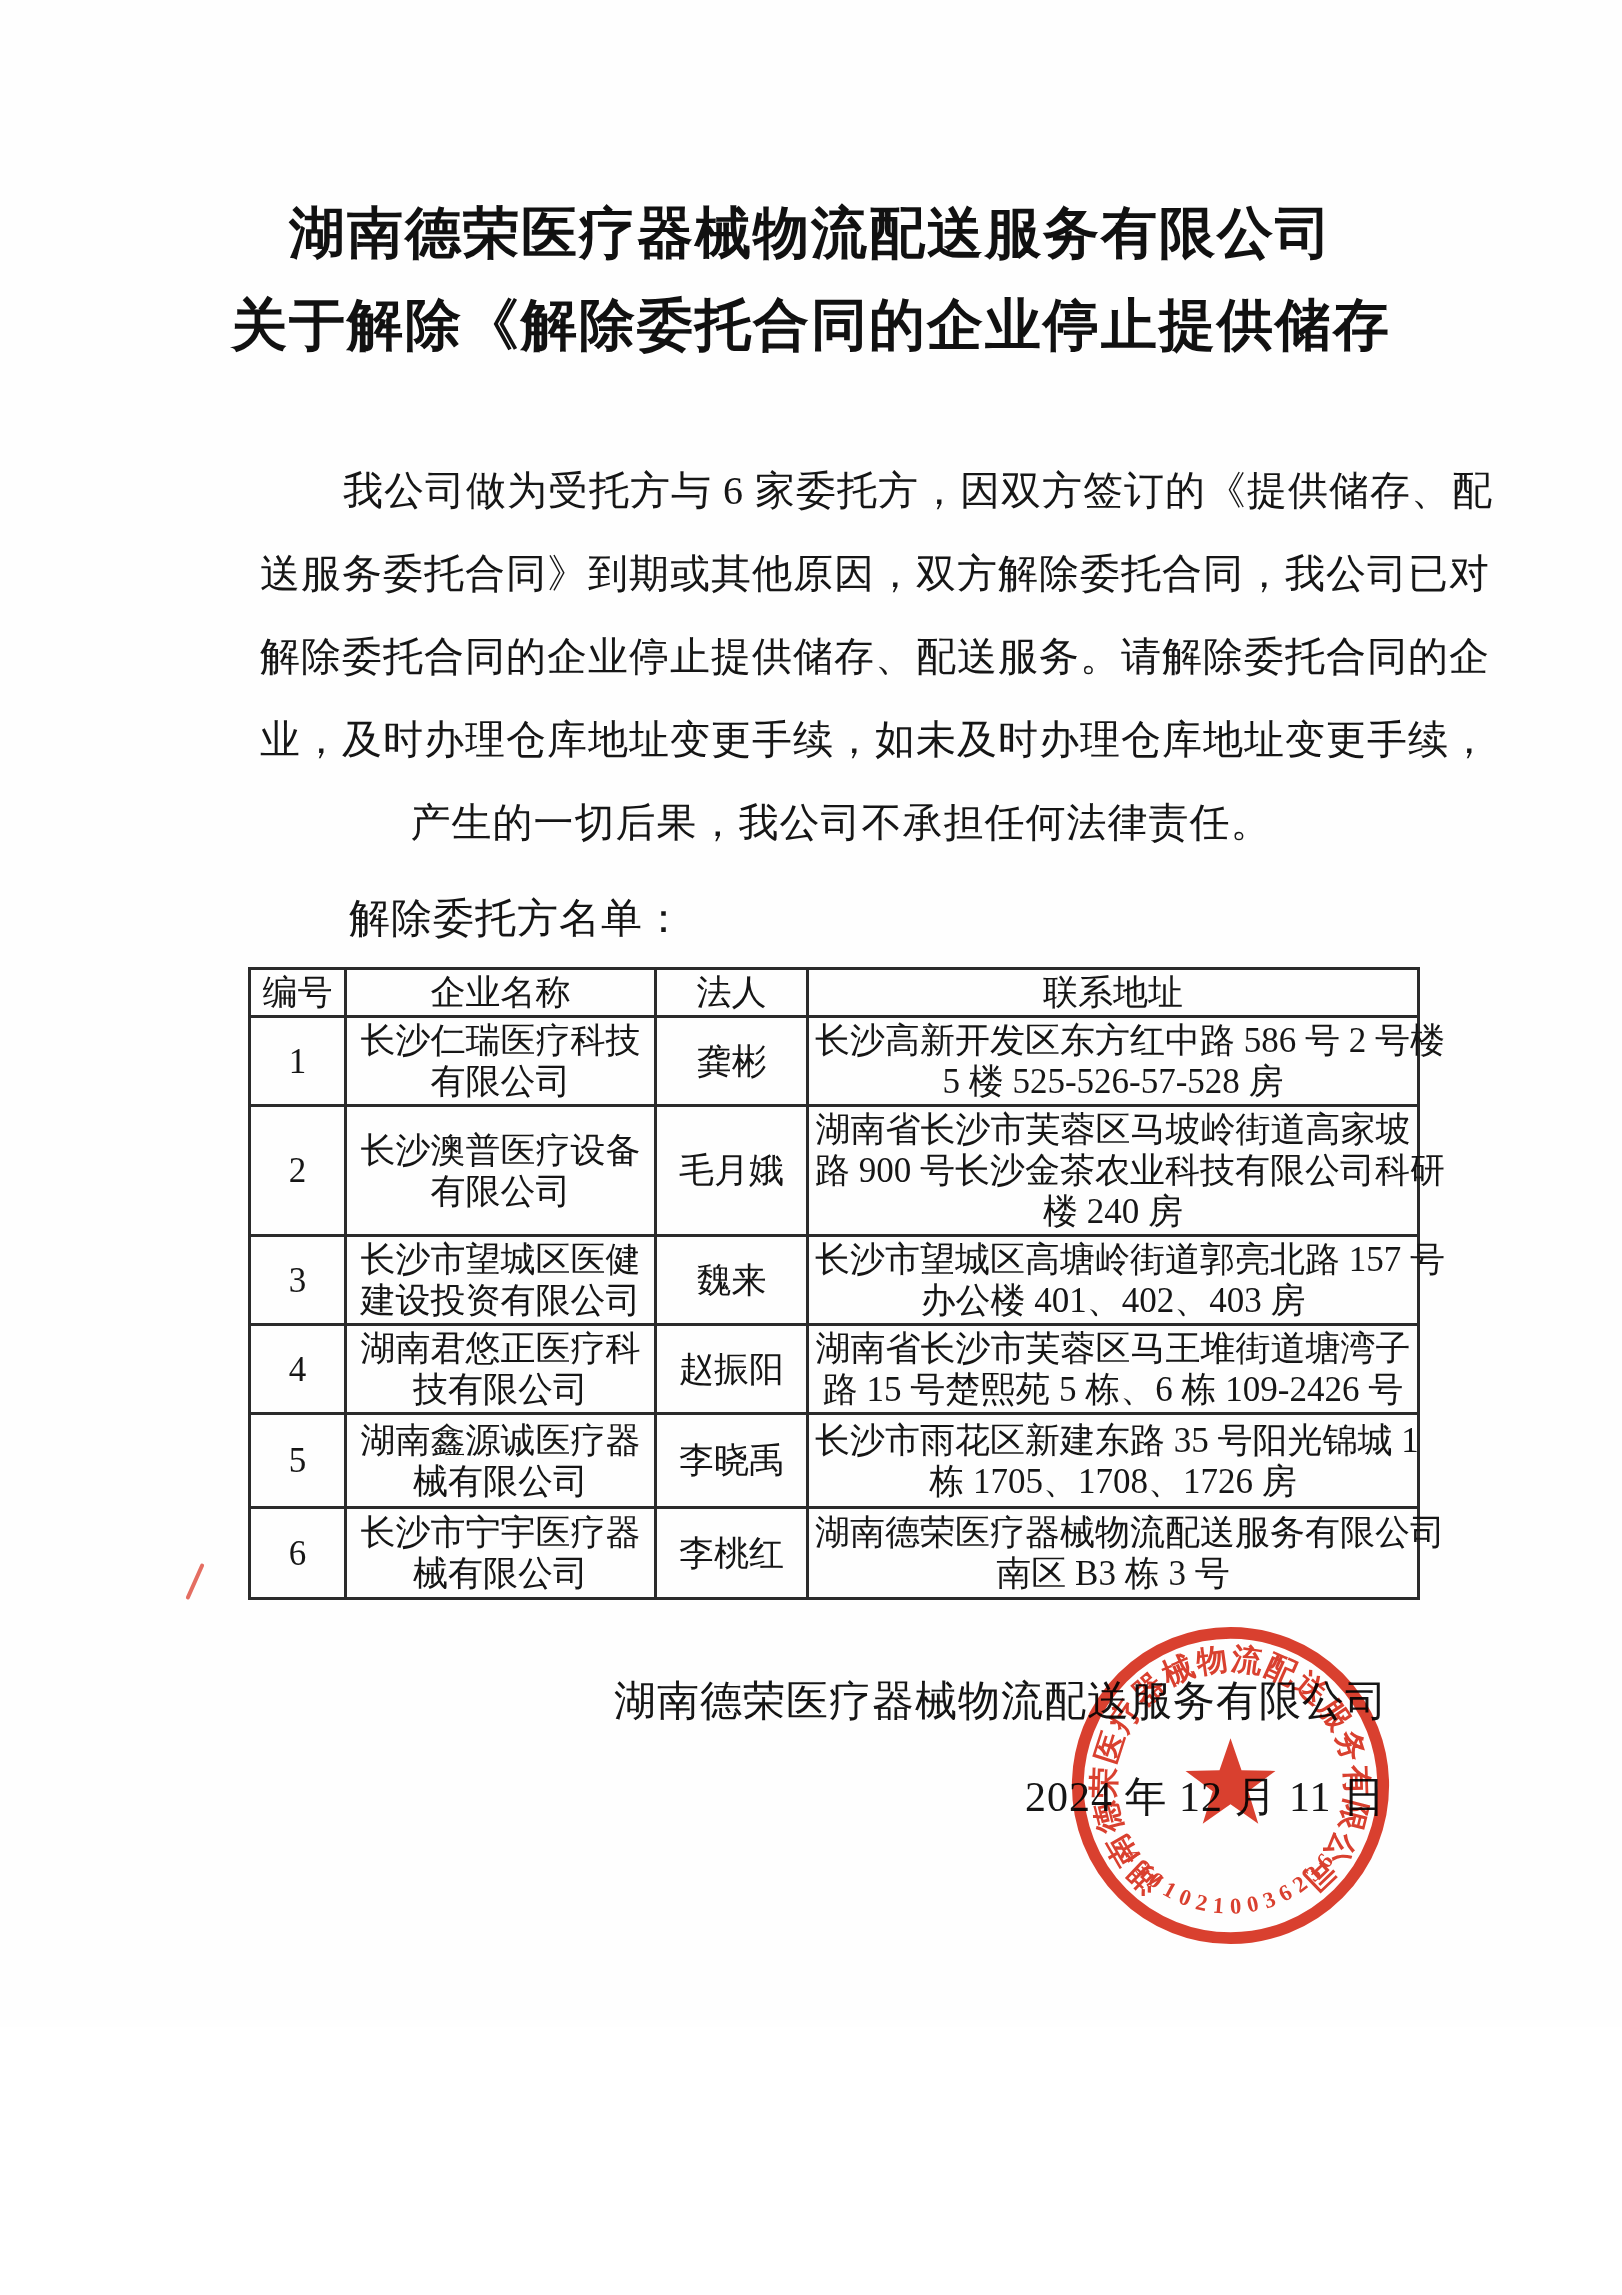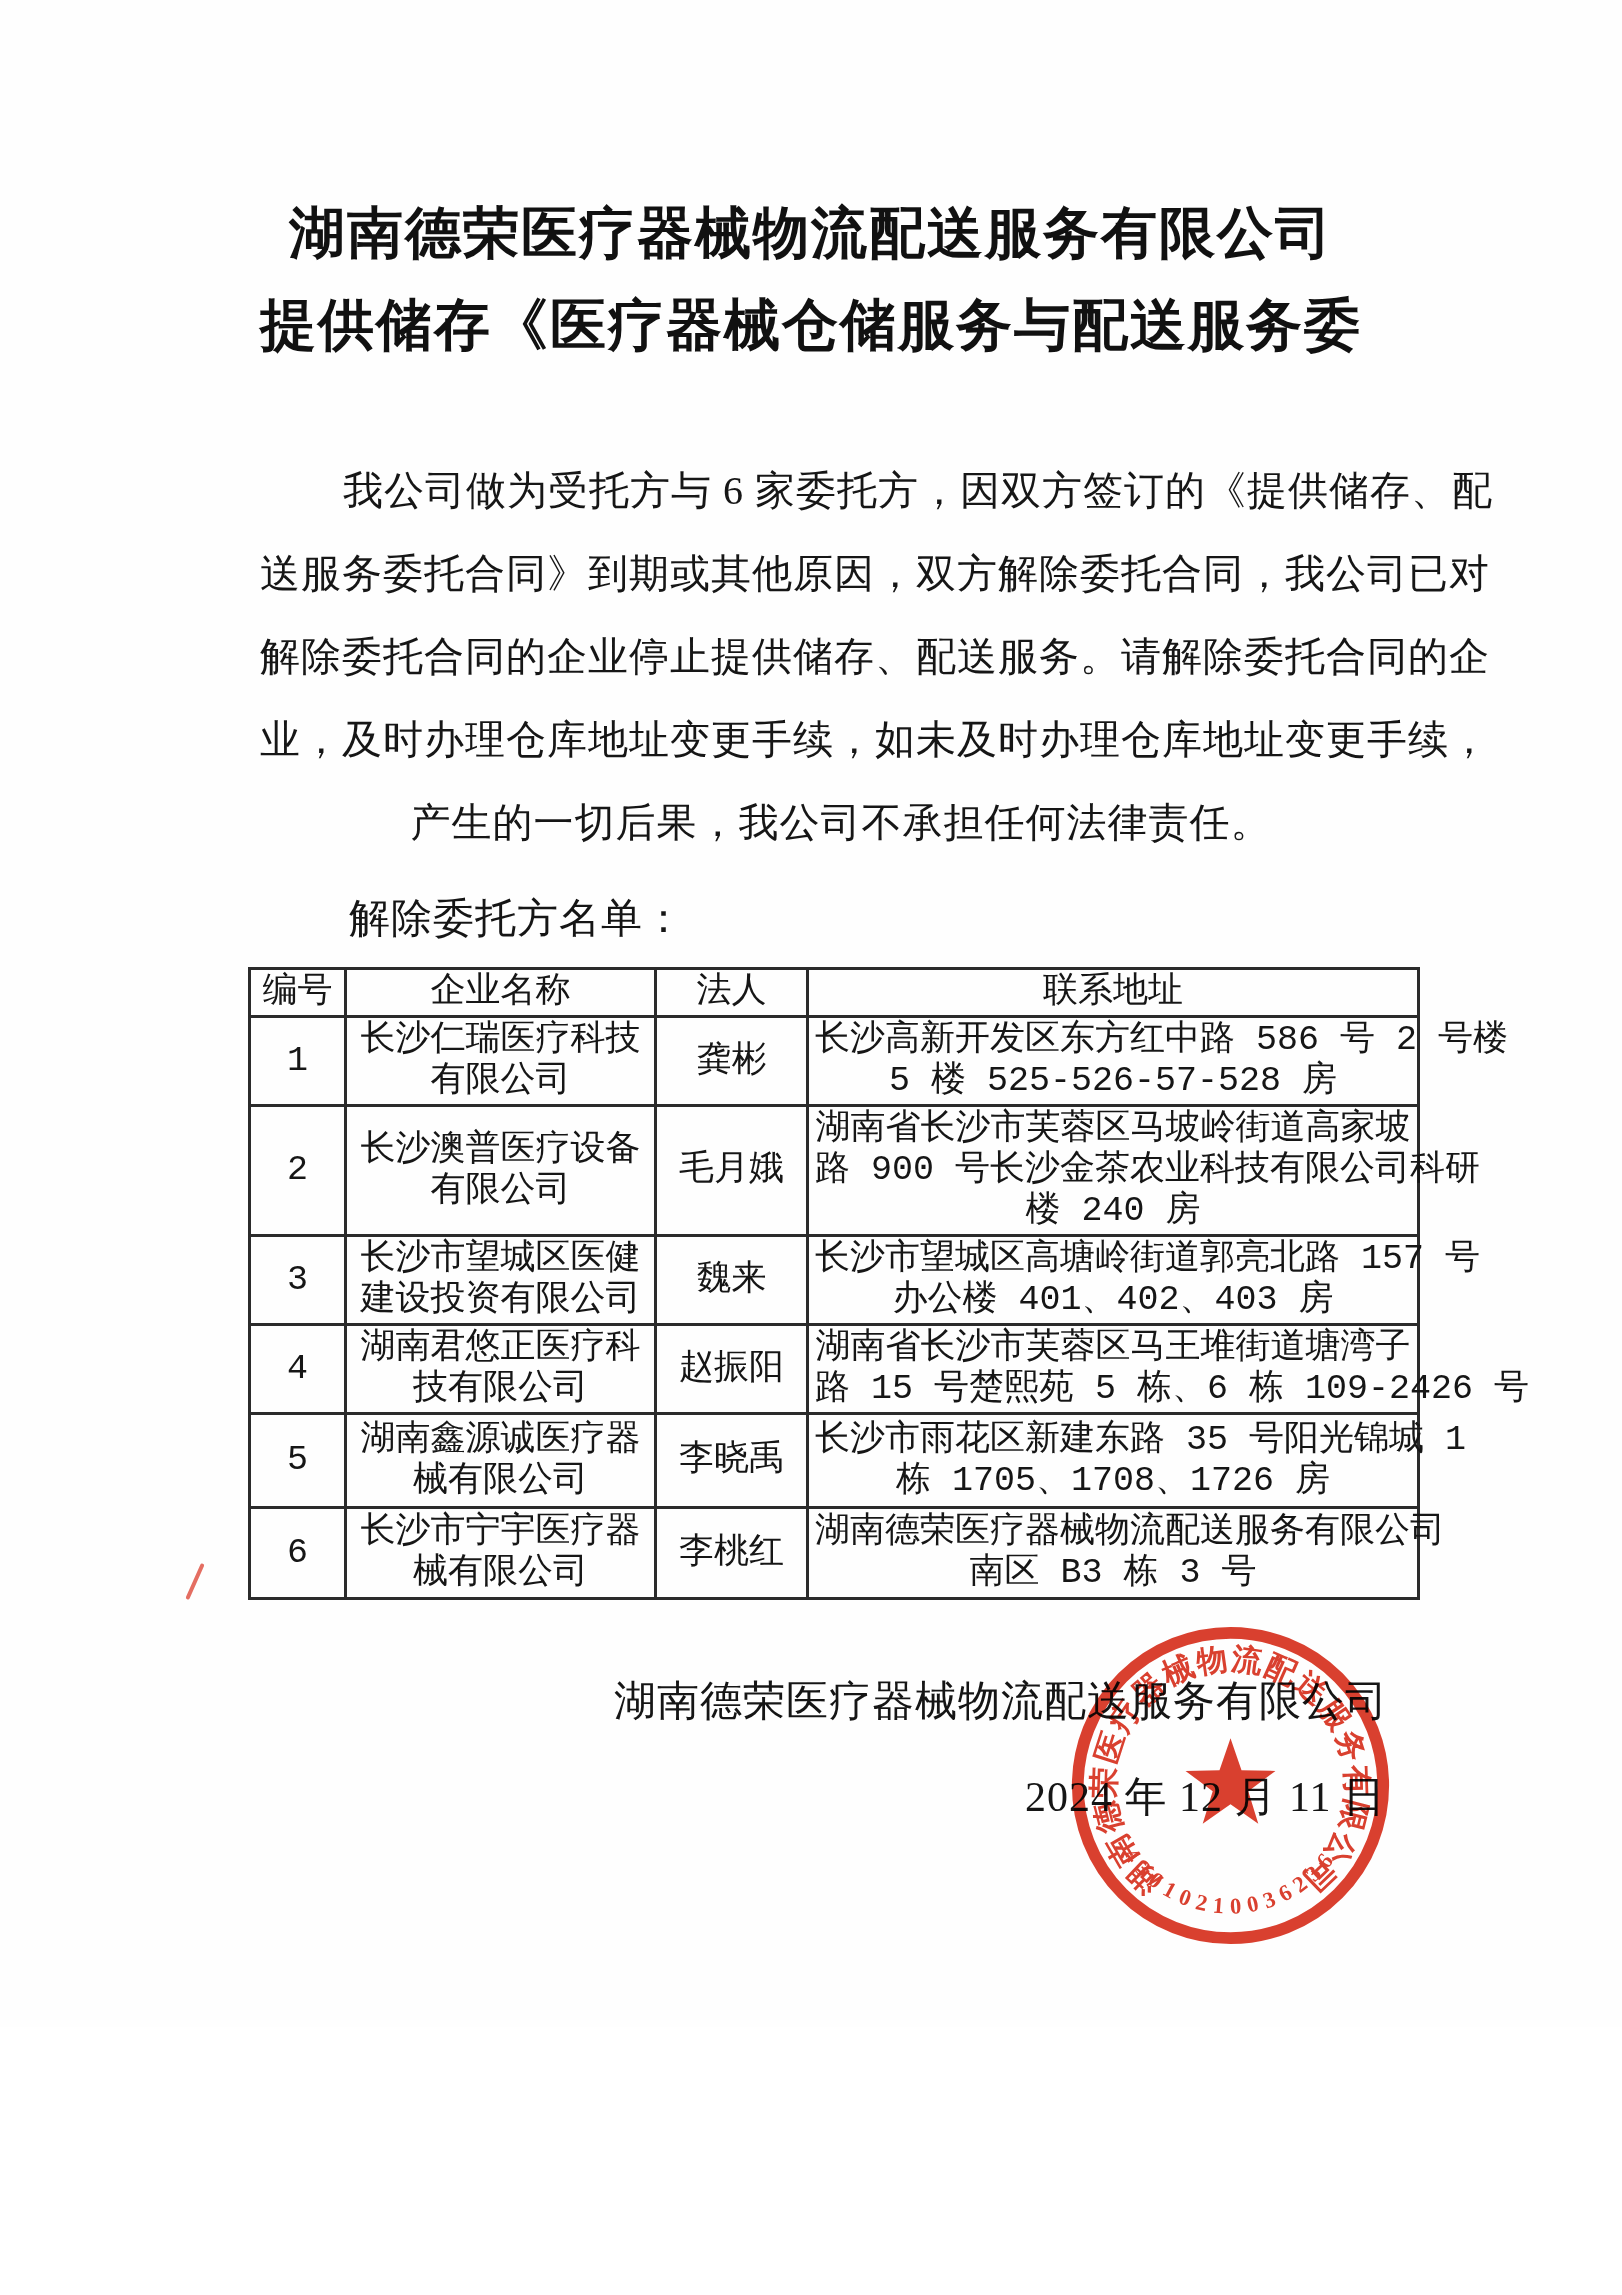--- a/index.html
+++ b/index.html
@@ -15,21 +15,21 @@
   .body-text{position:absolute;top:449px;left:260px;width:1162px;font-size:40px;line-height:83px;color:#161616;text-align:center;}
   .body-line{white-space:nowrap;letter-spacing:1px;}
   .body-line.indent{text-indent:83px;}
   .list-label{position:absolute;top:891px;left:349px;font-size:41px;letter-spacing:1px;}
   table.roster{
     position:absolute;top:967px;left:248px;width:1168px;
     border-collapse:collapse;table-layout:fixed;font-size:35px;
   }
   table.roster th,table.roster td{
     border:3px solid #2b2b2b;text-align:center;vertical-align:middle;
-    padding:2px 5.9px;line-height:41px;font-weight:normal;color:#161616;font-family:Liberation Mono, monospace;
+    padding:2px 5.9px;line-height:41px;font-weight:normal;color:#161616;
   }
   table.roster thead tr{height:45px;}
   table.roster tbody tr:nth-child(1){height:84px;}
   table.roster tbody tr:nth-child(2){height:116px;}
   table.roster tbody tr:nth-child(3){height:84px;}
   table.roster tbody tr:nth-child(4){height:84px;}
   table.roster tbody tr:nth-child(5){height:94px;}
   table.roster tbody tr:nth-child(6){height:91px;}
   .cell-line{white-space:nowrap;}
   .signature{position:absolute;top:1673px;right:234px;font-size:42px;letter-spacing:1px;white-space:nowrap;}
@@ -46,21 +46,21 @@
   .smudge.s3{left:621px;top:2279px;width:108px;height:9.9px;}
   .smudge.s4{left:1281px;top:2280px;width:167px;height:8.9px;}
 </style>
 </head>
 <body>
 
 <div class="page">
 
   <div class="title">
     <div>湖南德荣医疗器械物流配送服务有限公司</div>
-    <div>提供储存《医疗器械仓储服务与配送服务委</div>
+    <div>关于解除《解除委托合同的企业停止提供储存</div>
   </div>
 
   <div class="body-text">
       <div class="body-line indent">我公司做为受托方与 6 家委托方，因双方签订的《提供储存、配</div>
       <div class="body-line">送服务委托合同》到期或其他原因，双方解除委托合同，我公司已对</div>
       <div class="body-line">解除委托合同的企业停止提供储存、配送服务。请解除委托合同的企</div>
       <div class="body-line">业，及时办理仓库地址变更手续，如未及时办理仓库地址变更手续，</div>
       <div class="body-line">产生的一切后果，我公司不承担任何法律责任。</div>
     </div>
 

